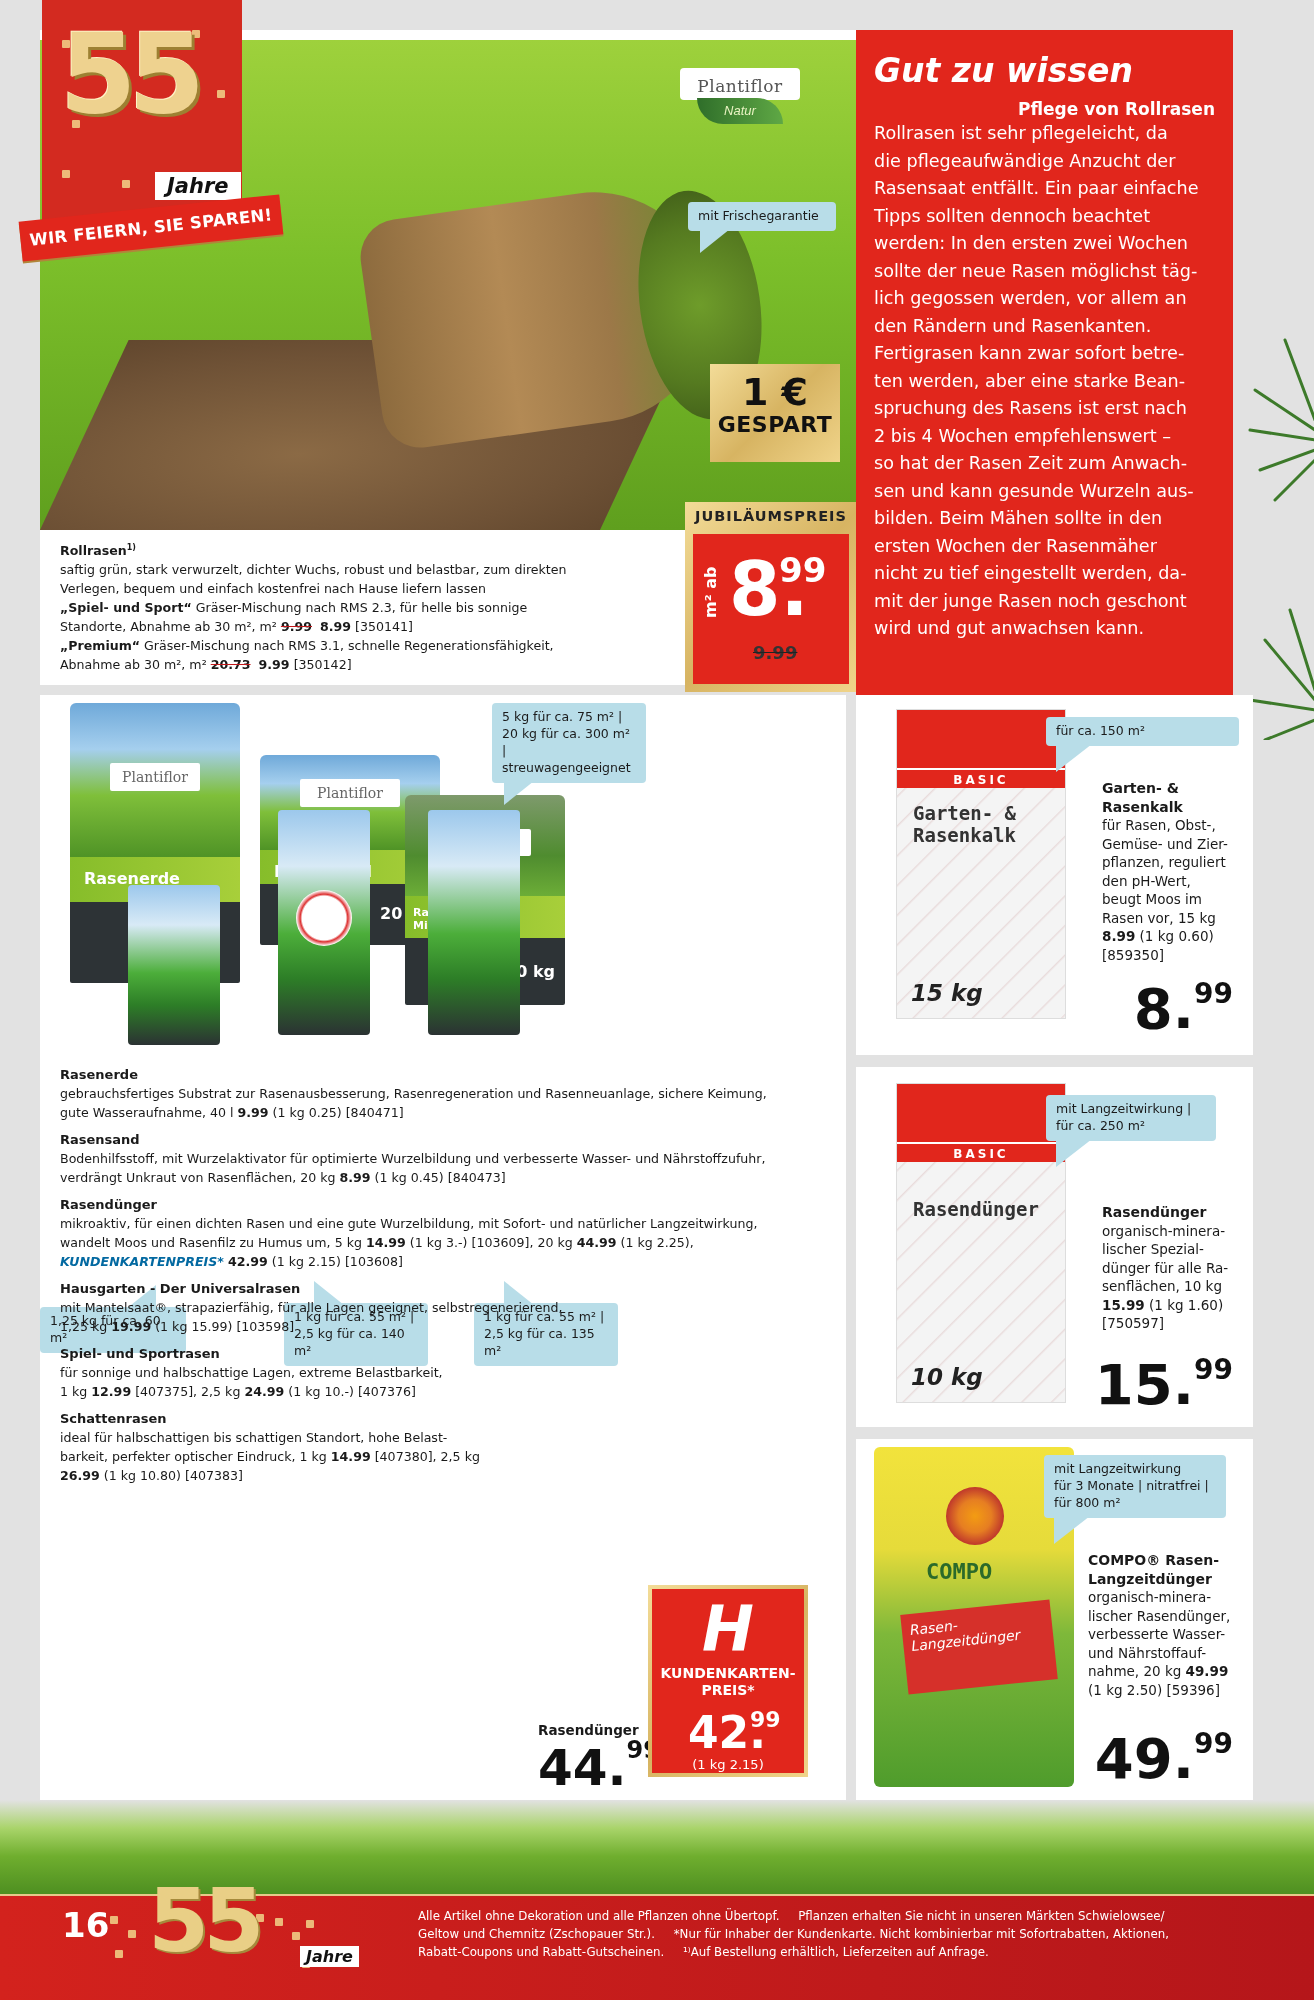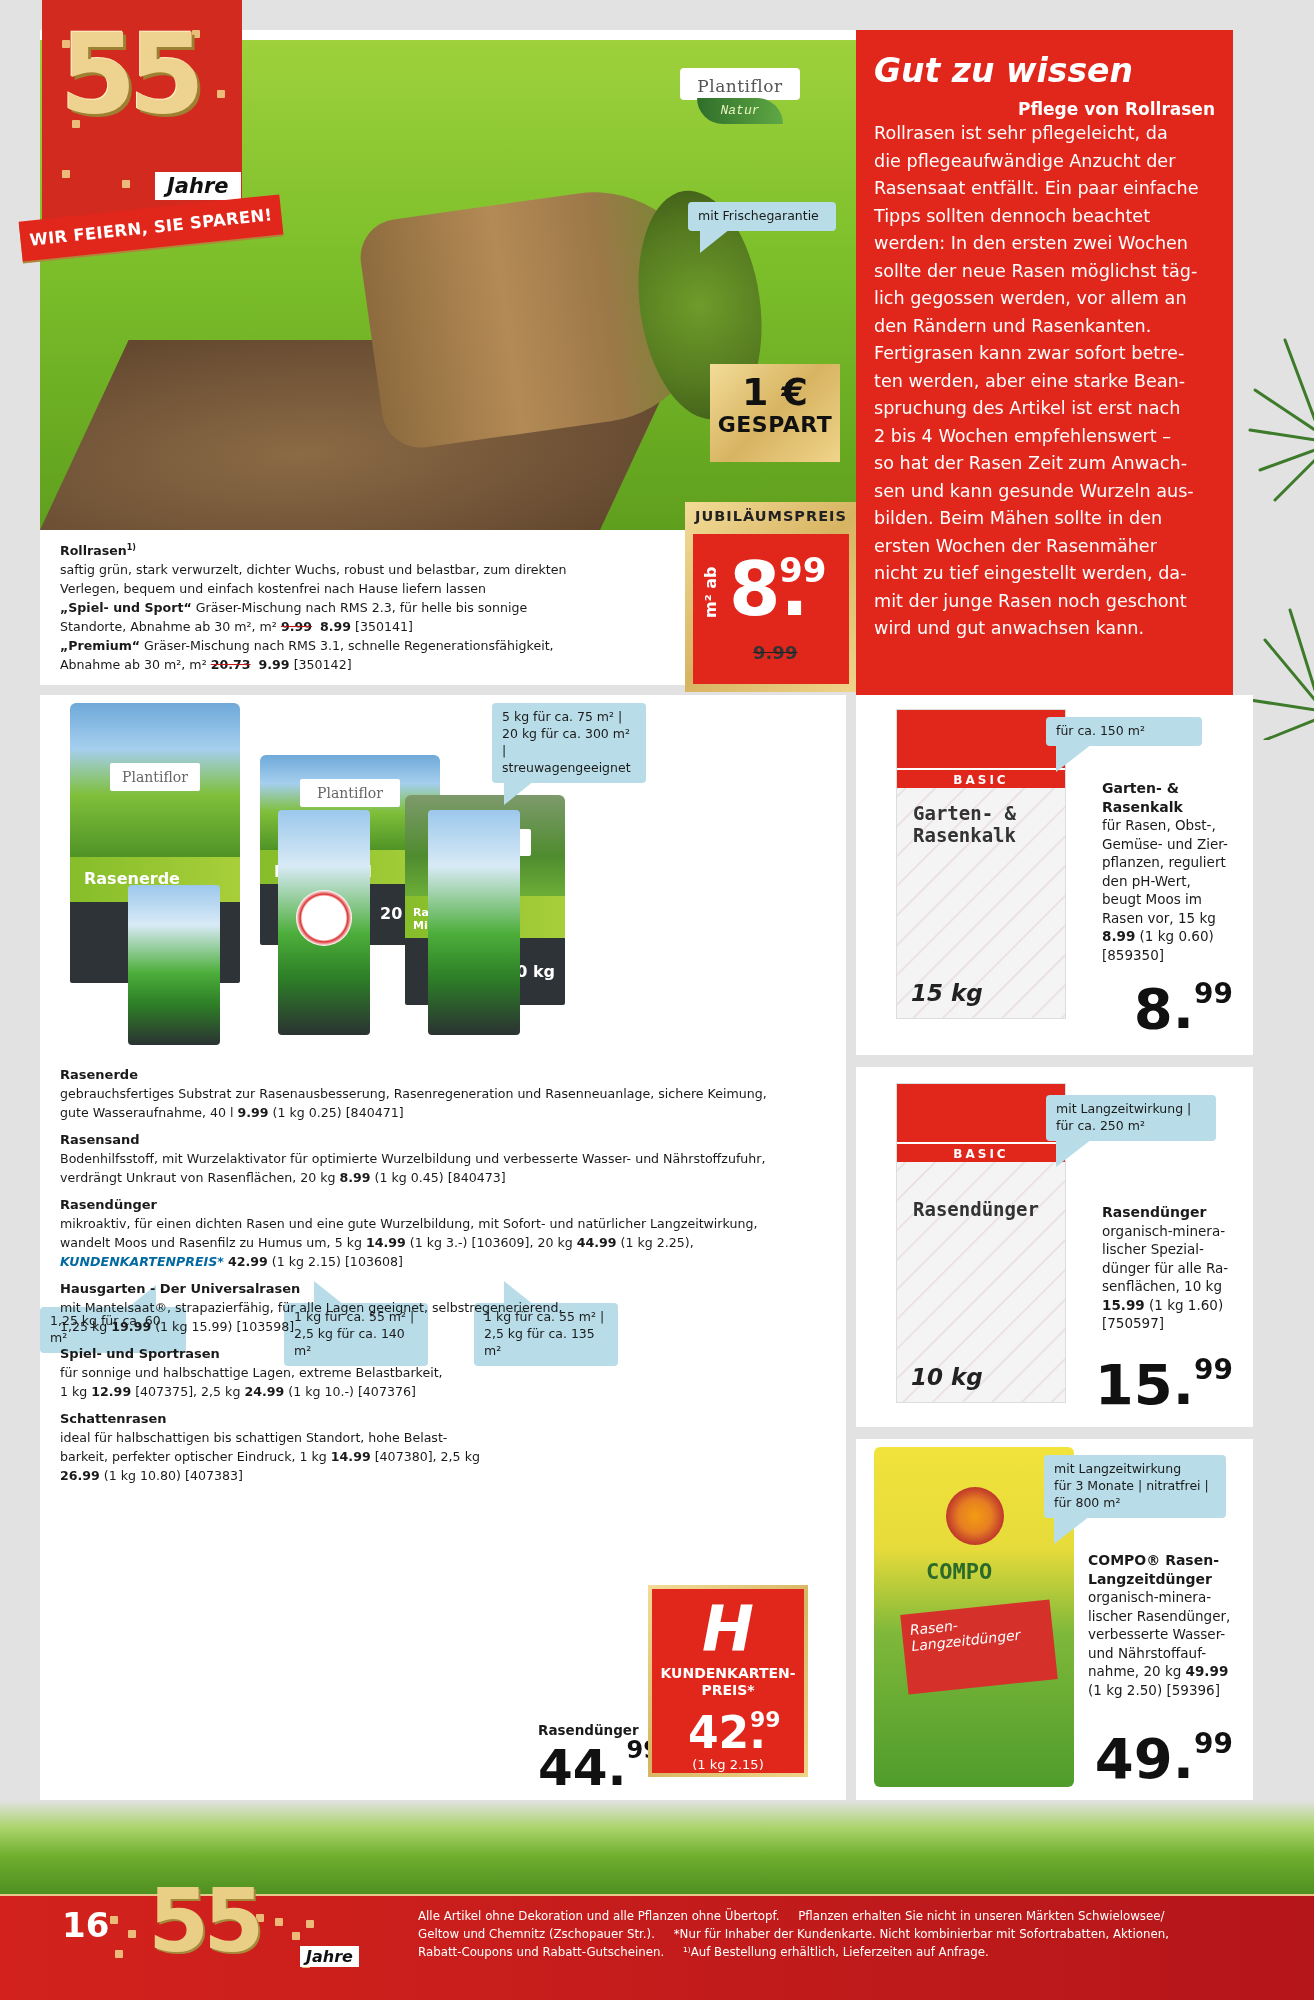--- a/index.html
+++ b/index.html
@@ -13,21 +13,21 @@
   .soil { left: 0; top: 300px; width: 560px; height: 190px;
     background: radial-gradient(ellipse at 40% 60%, #8b6a45 0%, #6f5236 60%, #5a4129 100%);
     transform: skewX(-25deg); transform-origin: bottom left; }
   .roll { left: 330px; top: 160px; width: 340px; height: 230px; border-radius: 40px 120px 120px 40px;
     background: linear-gradient(90deg, #8d6b3e, #b38a55 40%, #9c7848 70%, #6d8b2e 100%); transform: rotate(-8deg); }
   .roll-end { left: 600px; top: 150px; width: 120px; height: 230px; border-radius: 50%;
     background: radial-gradient(circle, #6e9c2a 0%, #557a20 60%, #3f5c18 100%); transform: rotate(-8deg); }
 
   .plantiflor-logo { left: 640px; top: 28px; width: 120px; height: 72px; }
   .pf-box { background: #fff; border-radius: 4px; font-family: "DejaVu Serif", serif; font-size: 17px; color: #555; text-align: center; padding: 8px 4px 4px; letter-spacing: 0.5px; }
-  .pf-leaf { margin: -2px auto 13px; width: 86px; height: 26px; background: linear-gradient(90deg,#2f6e2a,#5fa845); border-radius: 0 40px 0 40px; color: #e8f3c2; font-family: Liberation Mono, monospace; font-style: italic; font-size: 13px; text-align: center; line-height: 26px; }
+  .pf-leaf { margin: -2px auto 13px; width: 86px; height: 26px; background: linear-gradient(90deg,#2f6e2a,#5fa845); border-radius: 0 40px 0 40px; color: #e8f3c2; font-family: Liberation Sans, sans-serif; font-style: italic; font-size: 13px; text-align: center; line-height: 26px; }
 
   .bubble { background: #b8dde8; color: #1b1b1b; font-size: 12.5px; line-height: 1.35; padding: 6px 10px; border-radius: 4px; }
   .bubble::after { content: ""; position: absolute; width: 0; height: 0; }
   .bubble.tail-down-left::after { left: 12px; bottom: -22px; border-left: 0 solid transparent; border-right: 30px solid transparent; border-top: 24px solid #b8dde8; }
   .bubble.tail-up-left::after { left: 30px; top: -22px; border-right: 30px solid transparent; border-bottom: 24px solid #b8dde8; }
   .bubble.tail-up-right::after { right: 30px; top: -22px; border-left: 30px solid transparent; border-bottom: 24px solid #b8dde8; }
   .bubble.tail-down-right-inner::after { left: 10px; bottom: -26px; border-right: 36px solid transparent; border-top: 28px solid #b8dde8; }
 
   .saved-badge { left: 670px; top: 334px; width: 130px; height: 98px; background: linear-gradient(135deg,#f3dc98,#d7b462 50%,#f0d48a); text-align: center; padding-top: 8px; }
   .saved-big { font-size: 38px; font-weight: bold; line-height: 40px; color: #111; }
@@ -172,21 +172,21 @@
     <div>Rollrasen ist sehr pflegeleicht, da</div>
     <div>die pflegeaufwändige Anzucht der</div>
     <div>Rasensaat entfällt. Ein paar einfache</div>
     <div>Tipps sollten dennoch beachtet</div>
     <div>werden: In den ersten zwei Wochen</div>
     <div>sollte der neue Rasen möglichst täg-</div>
     <div>lich gegossen werden, vor allem an</div>
     <div>den Rändern und Rasenkanten.</div>
     <div>Fertigrasen kann zwar sofort betre-</div>
     <div>ten werden, aber eine starke Bean-</div>
-    <div>spruchung des Artikel ist erst nach</div>
+    <div>spruchung des Rasens ist erst nach</div>
     <div>2 bis 4 Wochen empfehlenswert –</div>
     <div>so hat der Rasen Zeit zum Anwach-</div>
     <div>sen und kann gesunde Wurzeln aus-</div>
     <div>bilden. Beim Mähen sollte in den</div>
     <div>ersten Wochen der Rasenmäher</div>
     <div>nicht zu tief eingestellt werden, da-</div>
     <div>mit der junge Rasen noch geschont</div>
     <div>wird und gut anwachsen kann.</div>
   </div>
 </div>
@@ -306,21 +306,21 @@
 <div class="abs rbox" style="top:695px; height:360px;">
   <div class="sack" style="left:40px; top:14px; width:170px; height:310px;">
     <div class="sack-red"></div>
     <div class="sack-basic">BASIC</div>
     <div class="sack-title">
         <div>Garten- &amp;</div>
         <div>Rasenkalk</div>
       </div>
     <div class="sack-kg">15 kg</div>
   </div>
-  <div class="abs bubble tail-down-right-inner" style="left:190px; top:22px; width:156px;">
+  <div class="abs bubble tail-down-right-inner" style="left:190px; top:22px; width:193px;">
     <span>für ca. 150 m²</span>
   </div>
   <div class="desc" style="top:84px;">
     <div class="name">Garten- &amp;</div>
     <div class="name">Rasenkalk</div>
     <div>für Rasen, Obst-,</div>
     <div>Gemüse- und Zier-</div>
     <div>pflanzen, reguliert</div>
     <div>den pH-Wert,</div>
     <div>beugt Moos im</div>

